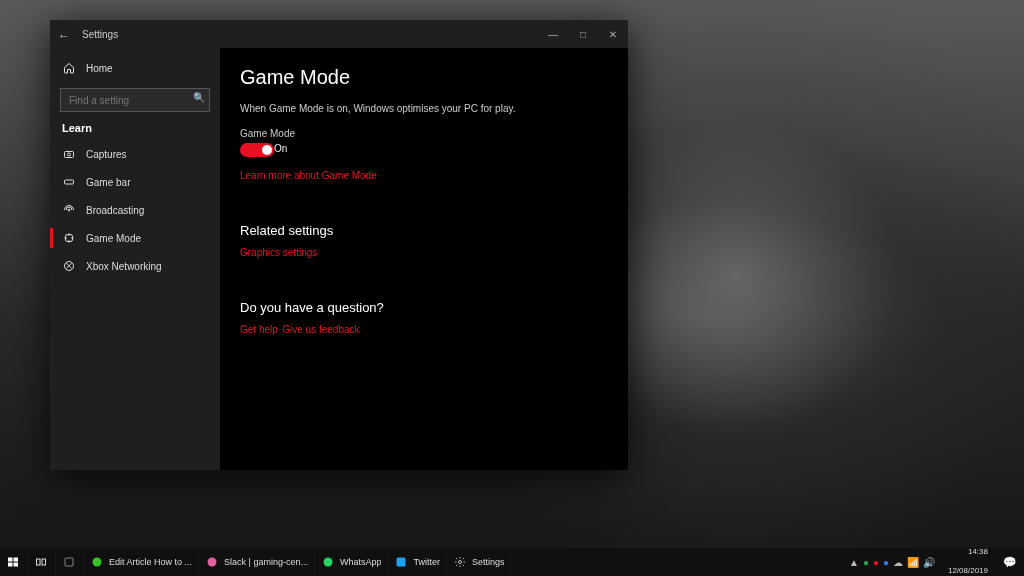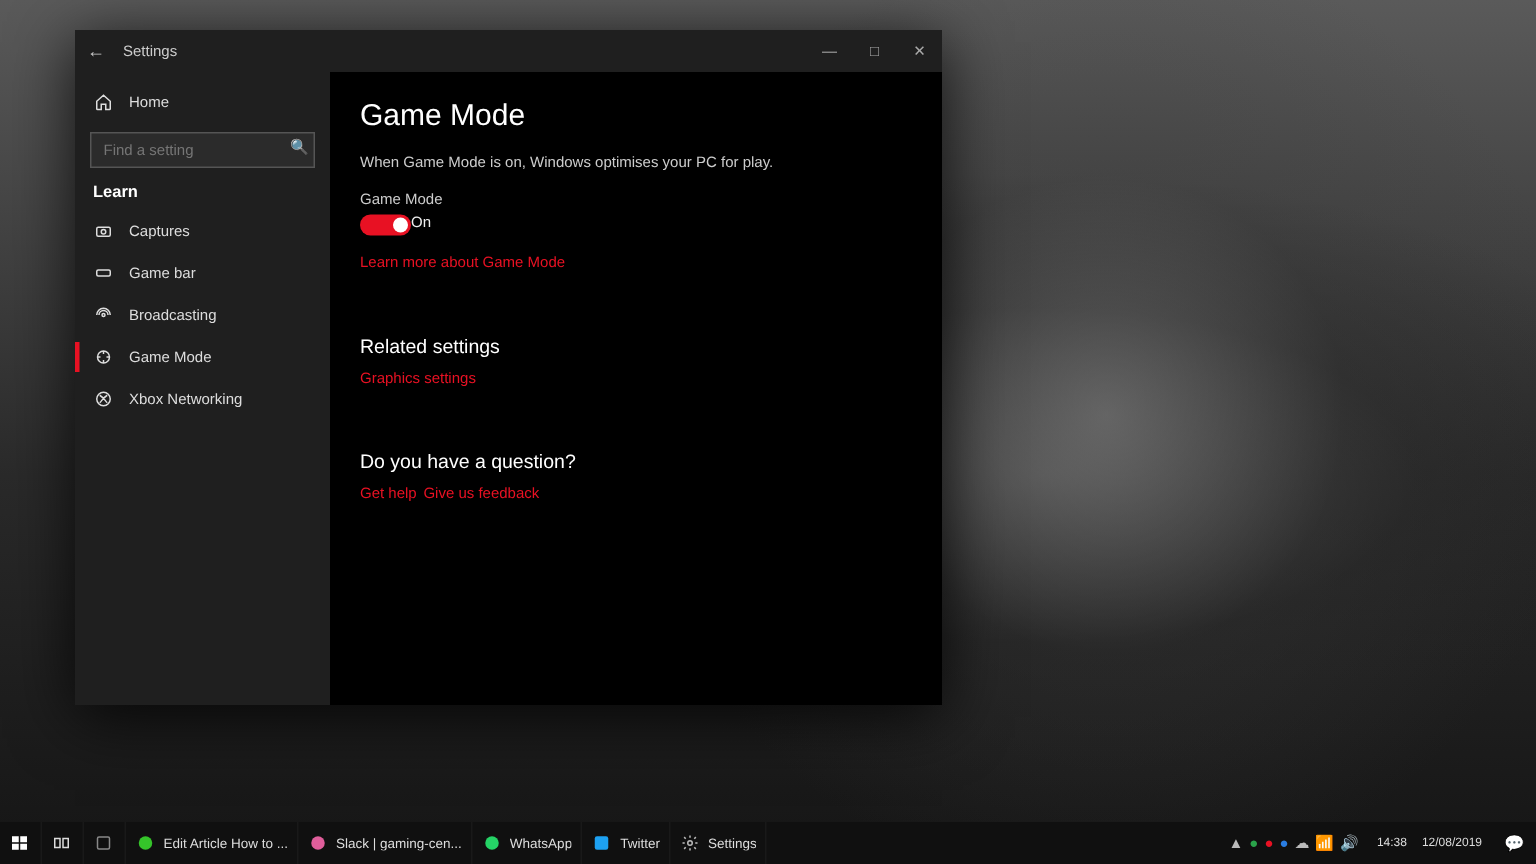--- a/index.html
+++ b/index.html
@@ -82,21 +82,21 @@
 .tb-left { display: flex; align-items: center; height: 100%; }
 .tb-btn {
   height: 100%; min-width: 28px; padding: 0 6px; display: flex; align-items: center; gap: 5px;
   cursor: pointer; border-right: 1px solid rgba(255,255,255,0.04);
 }
 .tb-btn .ico { width: 14px; height: 14px; display: inline-flex; align-items: center; justify-content: center; font-size: 11px; }
 .tb-btn .lbl { font-size: 9px; white-space: nowrap; max-width: 90px; overflow: hidden; text-overflow: ellipsis; }
 .tb-right { margin-left: auto; display: flex; align-items: center; height: 100%; gap: 6px; padding-right: 4px; }
 .tray-icons { display: flex; gap: 4px; align-items: center; }
 .tray-icons span { font-size: 10px; color: #bbb; }
-.clock { display: flex; flex-direction: row; align-items: flex-end; font-size: 8px; line-height: 1.1; color: #ddd; padding: 0 6px; gap: 10px; }
+.clock { display: flex; flex-direction: column; align-items: flex-end; font-size: 8px; line-height: 1.1; color: #ddd; padding: 0 6px; gap: 10px; }
 .notif { width: 20px; text-align: center; font-size: 11px; color: #bbb; cursor: pointer; }
 svg { display: block; }
 </style>
 </head>
 <body>
 
 <div class="desktop-art"></div>
 
 <div class="settings-window">
   <div class="titlebar">

